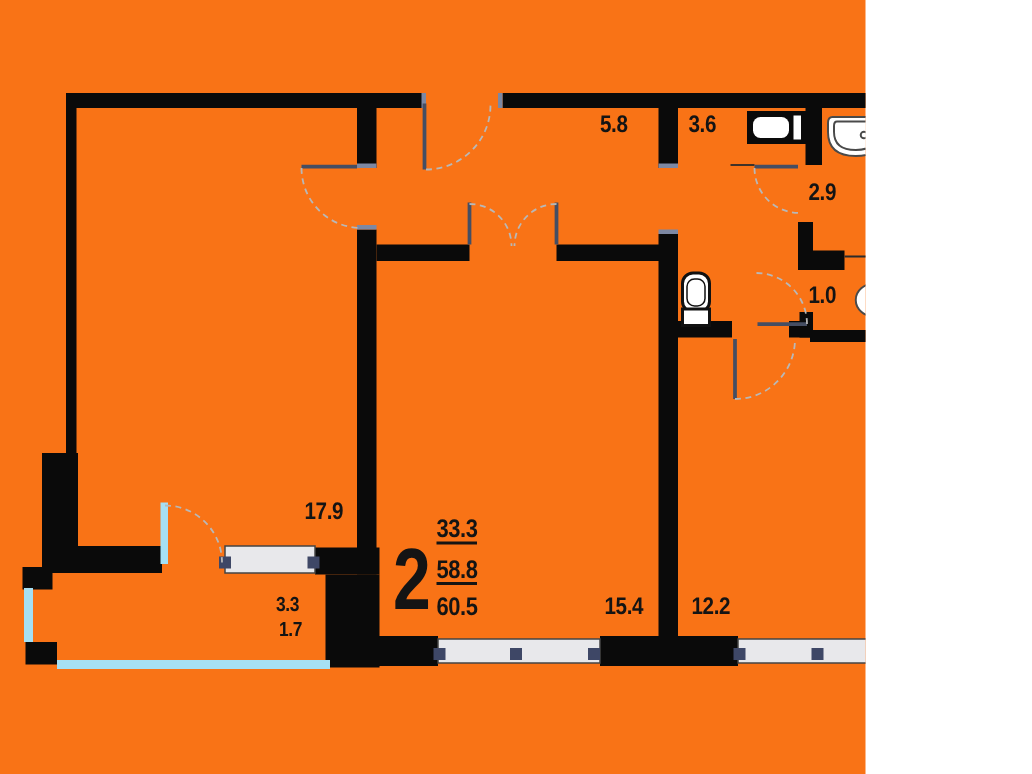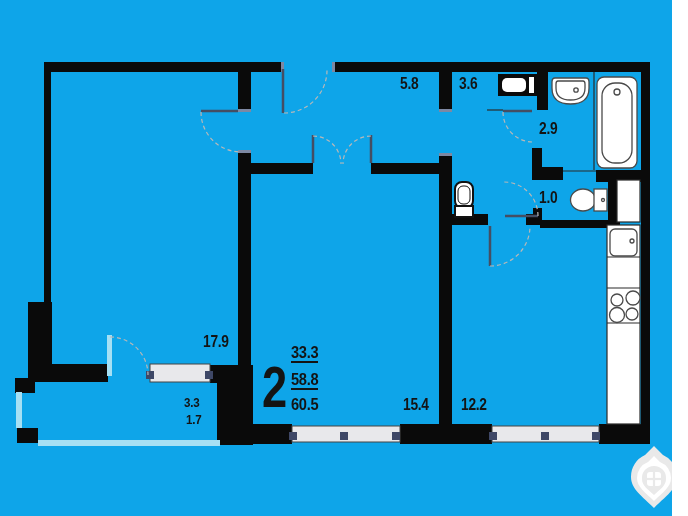--- a/index.html
+++ b/index.html
@@ -1,17 +1,17 @@
 <!DOCTYPE html>
 <html><head>
 <meta charset="utf-8">
 <style>
   html,body{margin:0;padding:0;background:#ffffff;}
   #stage{
-    position:relative;width:672px;height:516px;background:#0ea5e9;
+    position:relative;width:577px;height:516px;background:#f97316;
     font-family:"Liberation Sans",sans-serif;overflow:hidden;
   }
   #plan-svg{position:absolute;left:0;top:0;}
   .lbl{
     position:absolute;color:#141414;font-weight:bold;line-height:1;
     transform:scaleX(0.86);transform-origin:0 0;letter-spacing:-0.3px;
     white-space:nowrap;
   }
   .lbl-room{font-size:16px;}
   .lbl-balcony{font-size:13.5px;}

